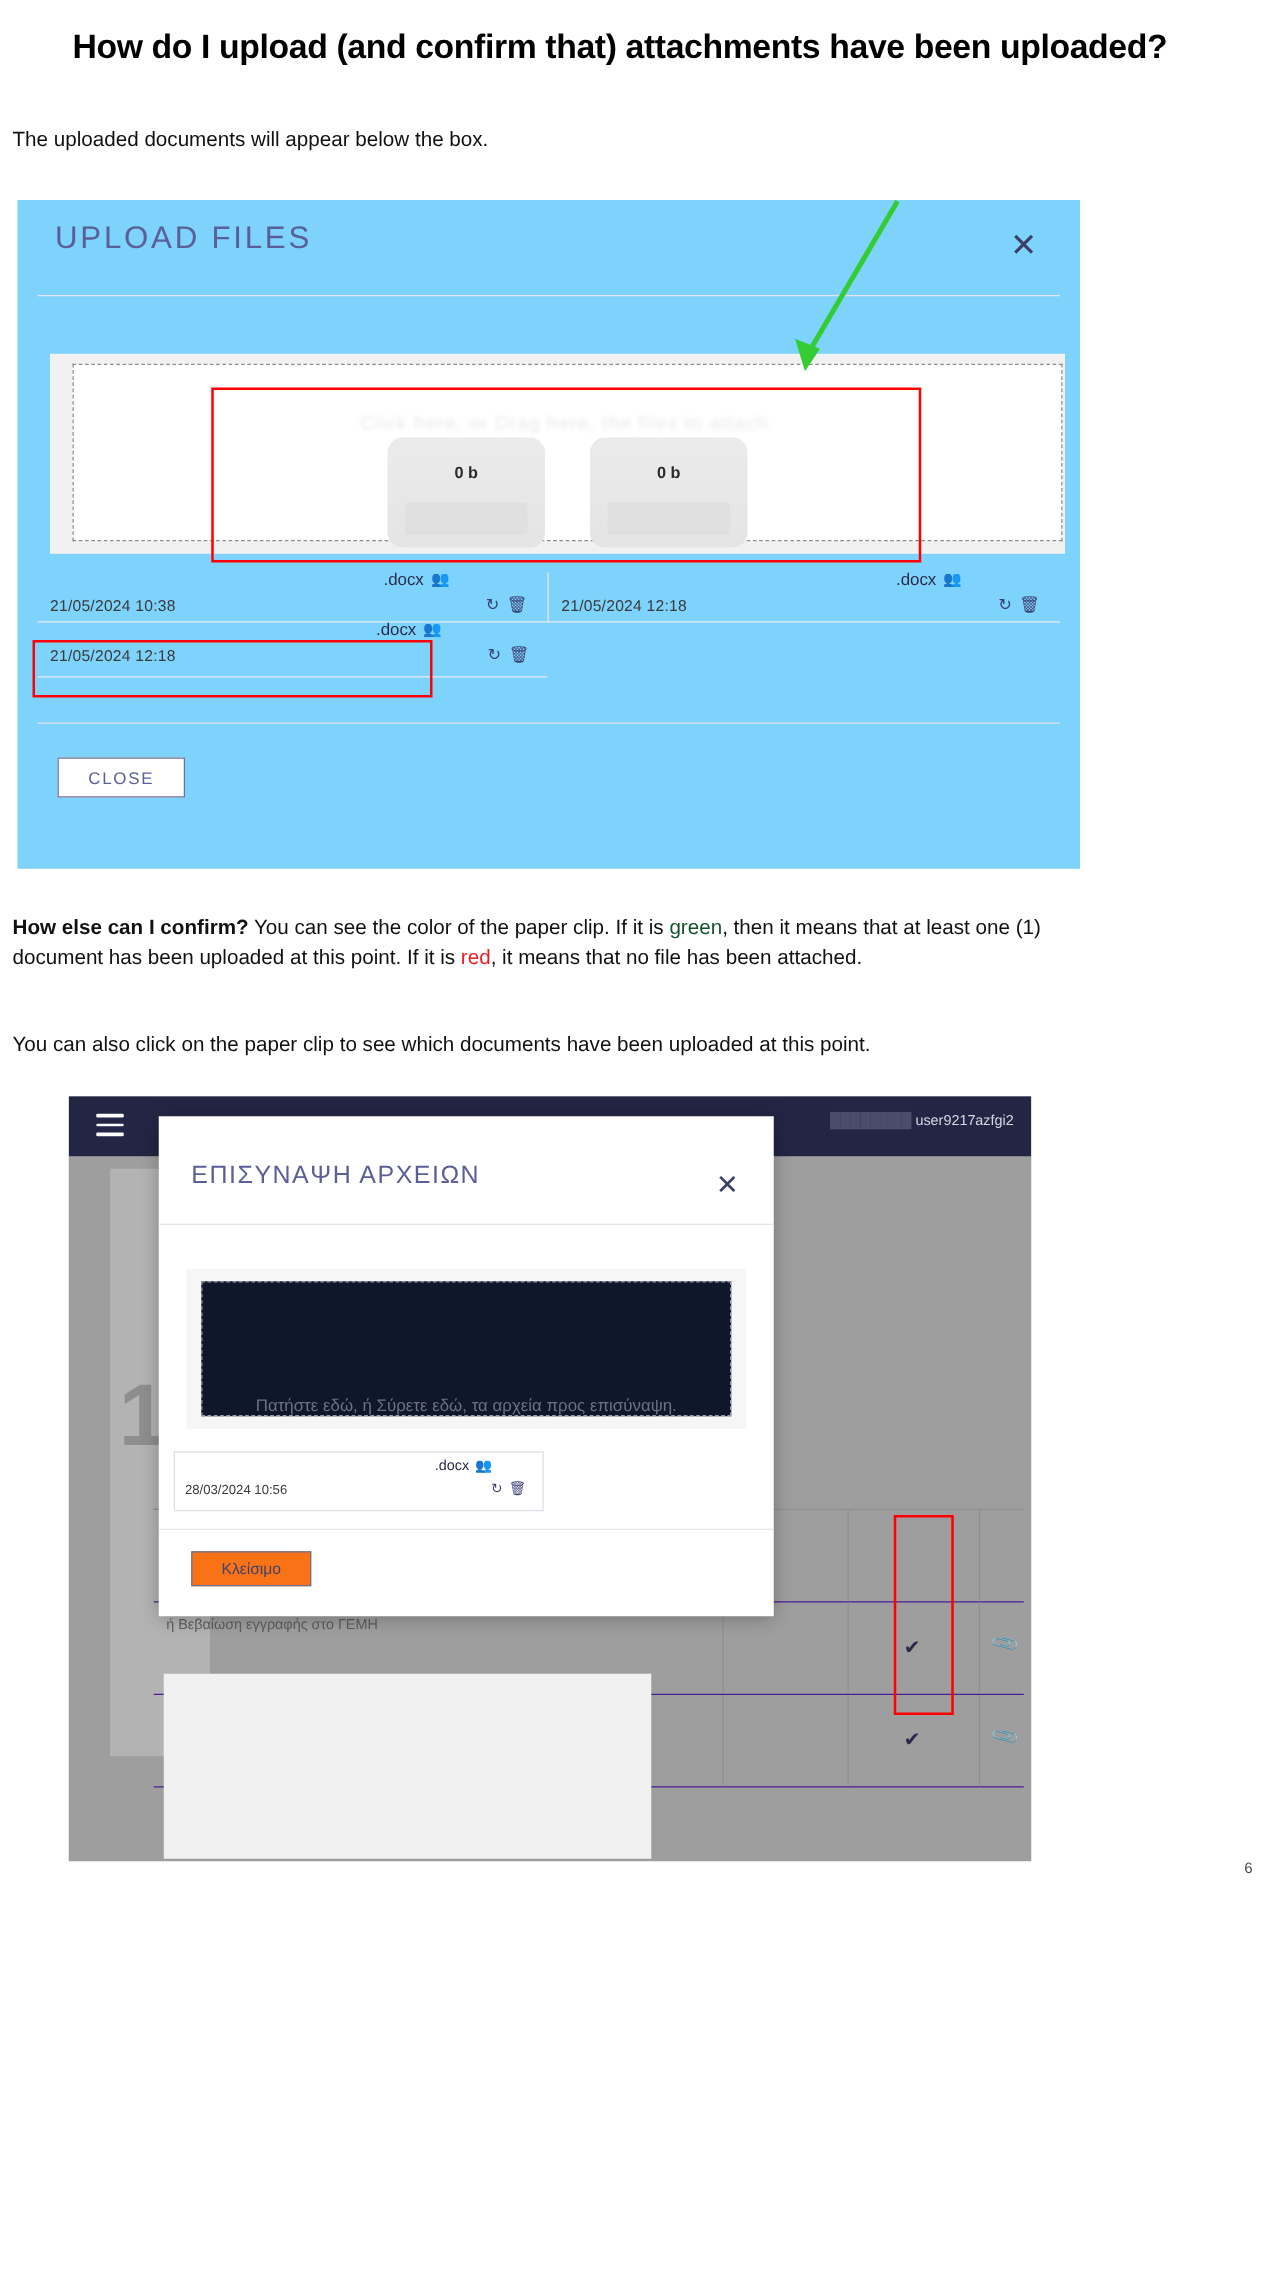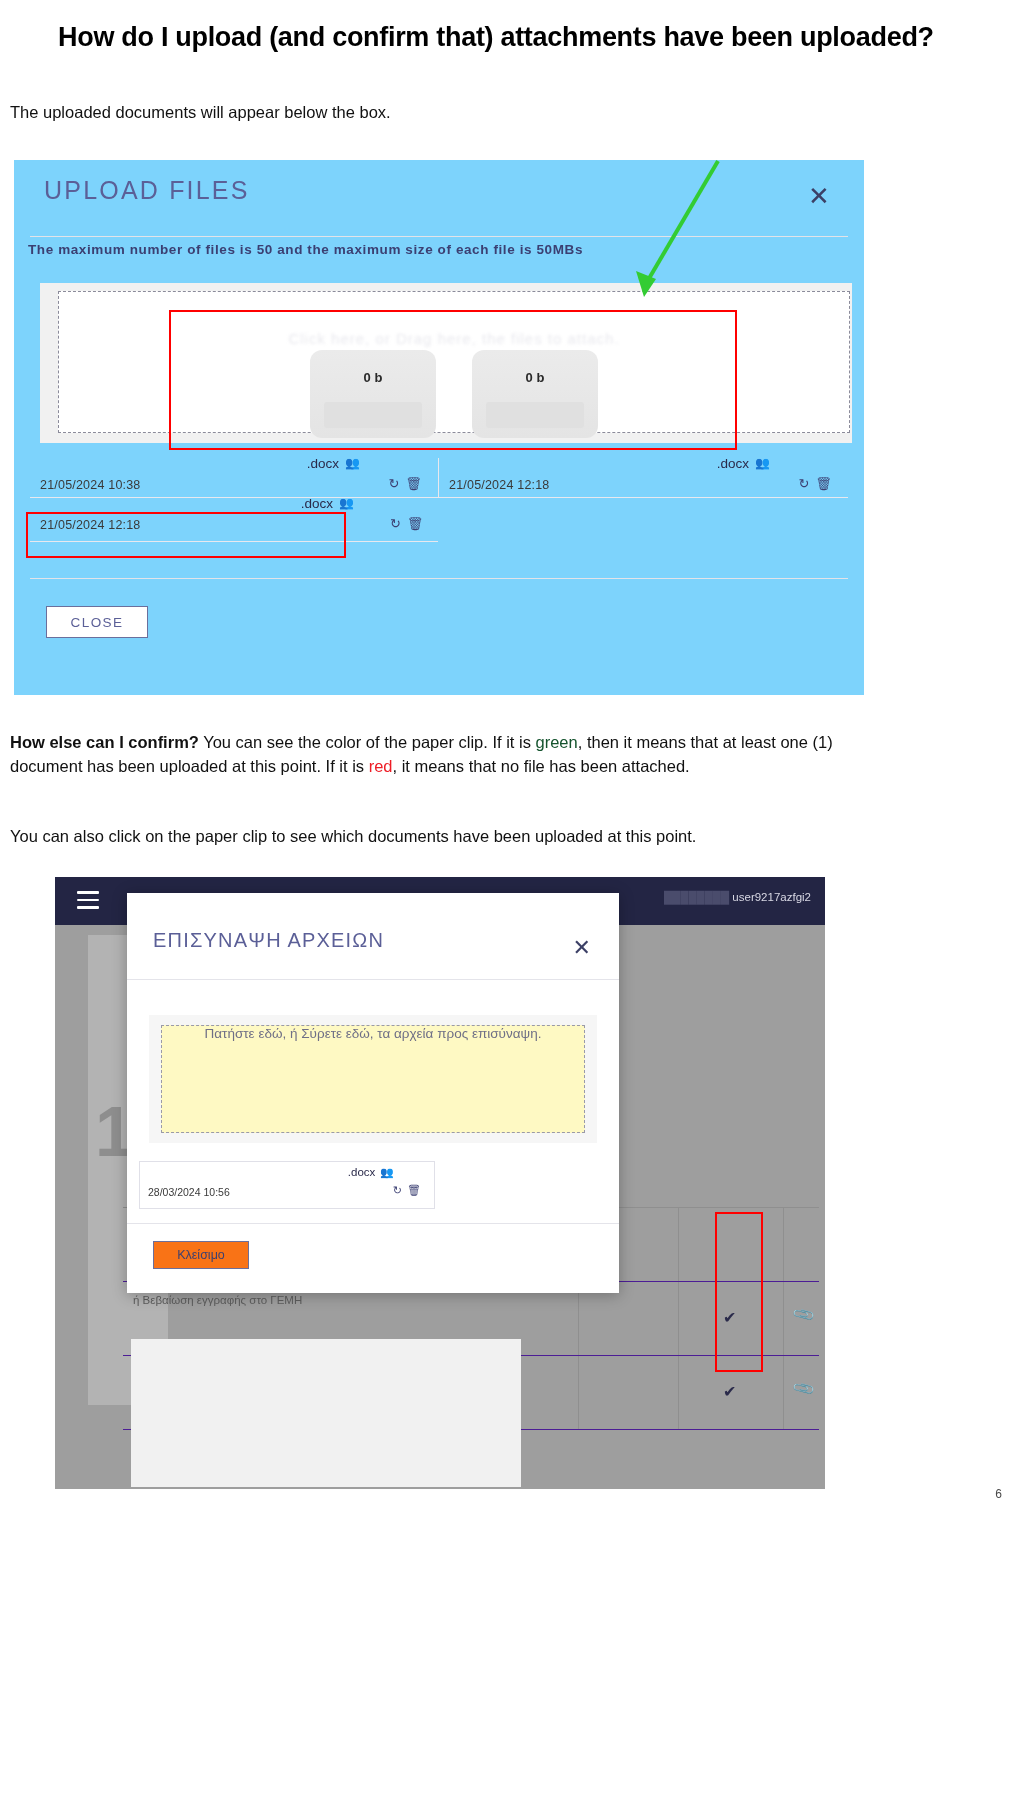--- a/index.html
+++ b/index.html
@@ -210,22 +210,22 @@
   }
   #shot2 .gmodal .glimit{
     position:absolute; left:-10px; top:94px; width:630px;
     font-size:11px; font-weight:bold; color:#3b3f72; letter-spacing:0.2px;
   }
   #shot2 .gmodal .gdz-outer{
     position:absolute; left:22px; top:122px; right:22px; height:128px; background:#f6f6f6;
   }
   #shot2 .gmodal .gdz{
     position:absolute; left:12px; top:10px; right:12px; bottom:10px;
-    border:1px dashed #9a9aa8; background:#fef9c3;
-    display:flex; align-items:flex-start; justify-content:center;
+    border:1px dashed #9a9aa8; background:#0f172a;
+    display:flex; align-items:flex-end; justify-content:center;
   }
   #shot2 .gmodal .gdz span{ font-size:13.5px; color:#6f6f86; }
   #shot2 .gmodal .gfrow{
     position:absolute; left:12px; top:268px; width:296px; height:48px;
     border:1px solid #e0e0e8;
   }
   #shot2 .gmodal .gfname{
     position:absolute; right:40px; top:4px; font-size:11.5px; color:#2a2a4a;
   }
   #shot2 .gmodal .gfdate{
@@ -258,21 +258,20 @@
   <span class="b">How else can I confirm?</span><span> You can see the color of the paper clip. If it is </span><span class="green-word">green</span><span>, then it means that at least one (1) document has been uploaded at this point. If it is </span><span class="red-word">red</span><span>, it means that no file has been attached.</span>
 </div>
 
 <div class="doc-para" id="p-clip">You can also click on the paper clip to see which documents have been uploaded at this point.</div>
 
 <div id="shot1">
 
   <div class="modal-title">UPLOAD FILES</div>
   <div class="modal-close">✕</div>
   <div class="hr-top"></div>
-  <div class="limit-note">The maximum number of files is 50 and the maximum size of each file is 50MBs</div>
 
   <div class="dropzone-outer">
     <div class="dropzone-inner">
       <div class="dz-ghost-text">Click here, or Drag here, the files to attach.</div>
       <div class="filecards">
         <div class="filecard">
           <div class="sz"><b>0 b</b></div>
           <div class="bar"></div>
         </div>
         <div class="filecard">

